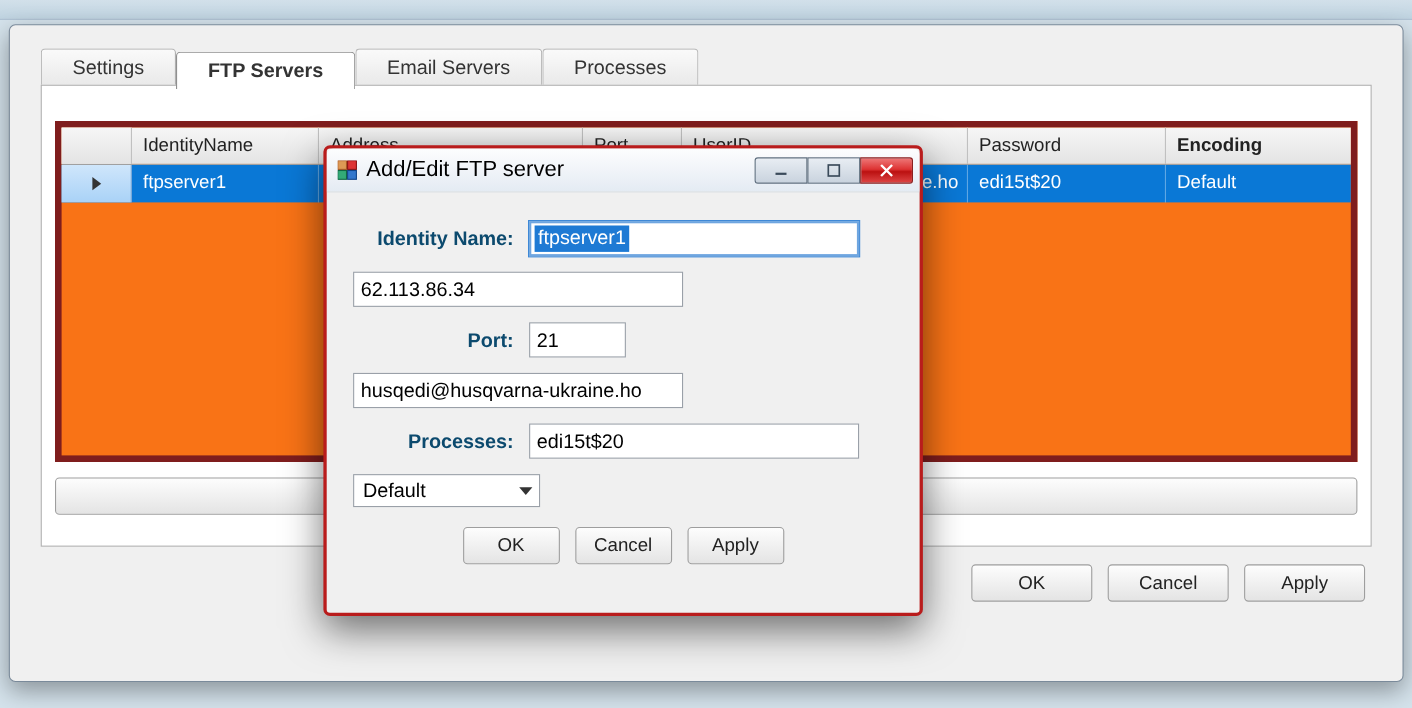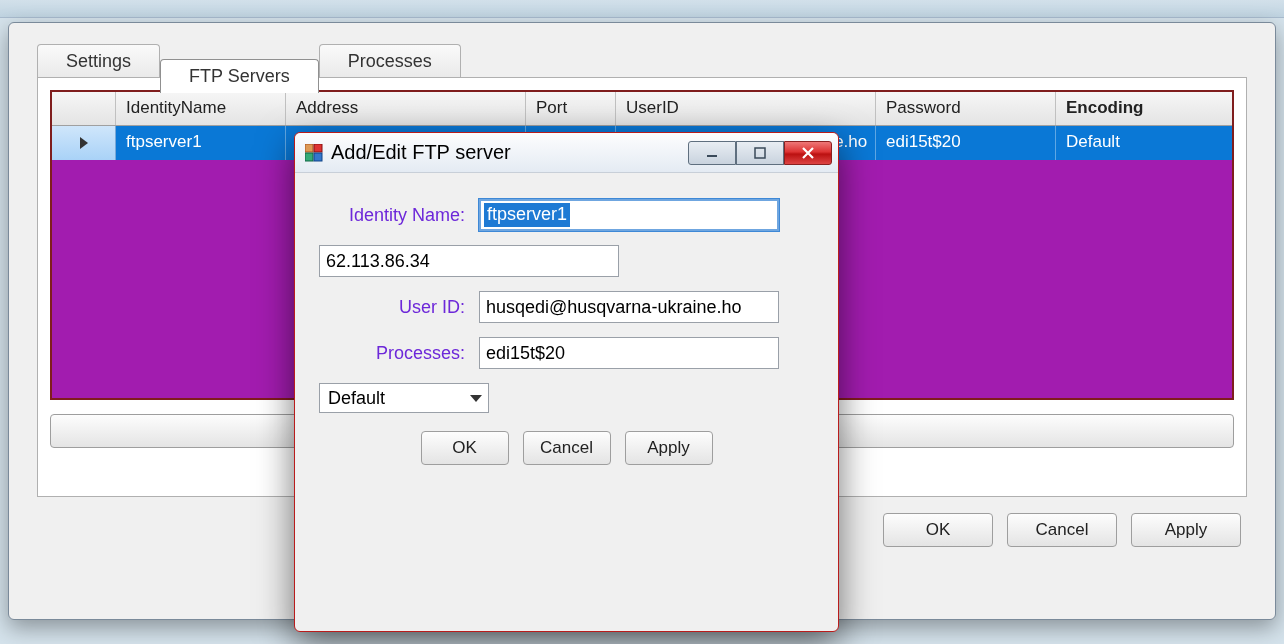--- a/index.html
+++ b/index.html
@@ -95,39 +95,40 @@
   font-size: 18px;
   color: #333;
   margin-right: 0px;
   border-top-left-radius: 4px;
   border-top-right-radius: 4px;
   position: relative;
   top: 1px;
 }
 .tab.active {
   background: #fff;
-  font-weight: normal;
+  font-weight: bold;
   border-color: #909090;
   z-index: 2;
-  top: 16px;
+  top: 4px;
 }
 .tabcontent {
   border: 1px solid #b0b0b0;
   background: #fff;
   height: 420px;
   padding: 12px;
   position: relative;
 }
 
 
 .grid {
-  border: 2px solid #7f1d1d;
-  background: #a21caf;
+  border: 6px solid #7f1d1d;
+  background: #f97316;
   height: 310px;
   position: relative;
+  margin-top: 20px;
 }
 .grid-header {
   display: flex;
   background: linear-gradient(#f6f6f6,#e4e4e4);
   border-bottom: 1px solid #a0a0a0;
   height: 34px;
 }
 .gh-cell {
   border-right: 1px solid #c0c0c0;
   padding: 6px 10px;
@@ -192,23 +193,23 @@
   justify-content: flex-end;
   margin-top: 16px;
   padding-right: 6px;
 }
 
 
 .modal {
   position: absolute;
   top: 132px; left: 294px;
   width: 545px;
-  height: 500px;
+  height: 428px;
   background: #f0f0f0;
-  border: 1px solid #b91c1c;
+  border: 3px solid #b91c1c;
   border-radius: 6px;
   box-shadow: 0 12px 36px rgba(0,0,0,0.55);
   z-index: 100;
 }
 .modal-titlebar {
   height: 40px;
   background: linear-gradient(#fdfdfe, #e4ebf3);
   border-bottom: 1px solid #c8cfd8;
   display:flex; align-items:center;
   padding: 0 6px 0 10px;
@@ -241,21 +242,22 @@
 .form-row {
   display:flex;
   align-items:center;
   margin-bottom: 14px;
 }
 .form-label {
   width: 160px;
   text-align: right;
   padding-right: 14px;
   font-size: 18px;
-  color: #6d28d9;
+  color: #0c4a6e;
+  font-weight: bold;
 }
 .form-field input, .form-field select {
   font-size: 18px;
   height: 32px;
   padding: 2px 6px;
   border: 1px solid #9aa0a8;
   background:#fff;
 }
 .form-field input.wide { width: 300px; }
 .form-field input.med { width: 300px; }
@@ -302,20 +304,21 @@
 
 <div class="bg-stub-top"></div>
 <div class="bg-stub-text"></div>
 
 <div class="severform">
 
   <div class="sf-body">
     <div class="tabstrip">
       <div class="tab">Settings</div>
       <div class="tab active">FTP Servers</div>
+      <div class="tab">Email Servers</div>
       <div class="tab">Processes</div>
     </div>
 
     <div class="tabcontent">
       <div class="grid">
         <div class="grid-header">
           <div class="gh-cell gh-rowhead"></div>
           <div class="gh-cell gh-identity">IdentityName</div>
           <div class="gh-cell gh-address">Address</div>
           <div class="gh-cell gh-port">Port</div>
@@ -384,21 +387,26 @@
       <div class="form-field" style="position: relative;">
         <input type="text" class="wide form-identity-input" style="background: rgb(255, 255, 255); color: rgb(0, 0, 0); border: 2px solid rgb(111, 166, 224);" value="ftpserver1">
       <div style="position: absolute; left: 5px; top: 4px; height: 24px; background: rgb(30, 122, 212); color: rgb(255, 255, 255); padding: 1px 3px; font-size: 18px; pointer-events: none;">ftpserver1</div></div>
     </div>
     <div class="form-row">
       <div class="form-field">
         <input type="text" class="med" value="62.113.86.34" style="">
       </div>
     </div>
     <div class="form-row">
-      <div class="form-label">User ID:</div>
+      <div class="form-label">Port:</div>
+      <div class="form-field">
+        <input type="text" class="port" value="21" style="">
+      </div>
+    </div>
+    <div class="form-row">
       <div class="form-field">
         <input type="text" class="med" value="husqedi@husqvarna-ukraine.ho" style="">
       </div>
     </div>
     <div class="form-row">
       <div class="form-label">Processes:</div>
       <div class="form-field">
         <input type="text" class="med" value="edi15t$20" style="">
       </div>
     </div>

